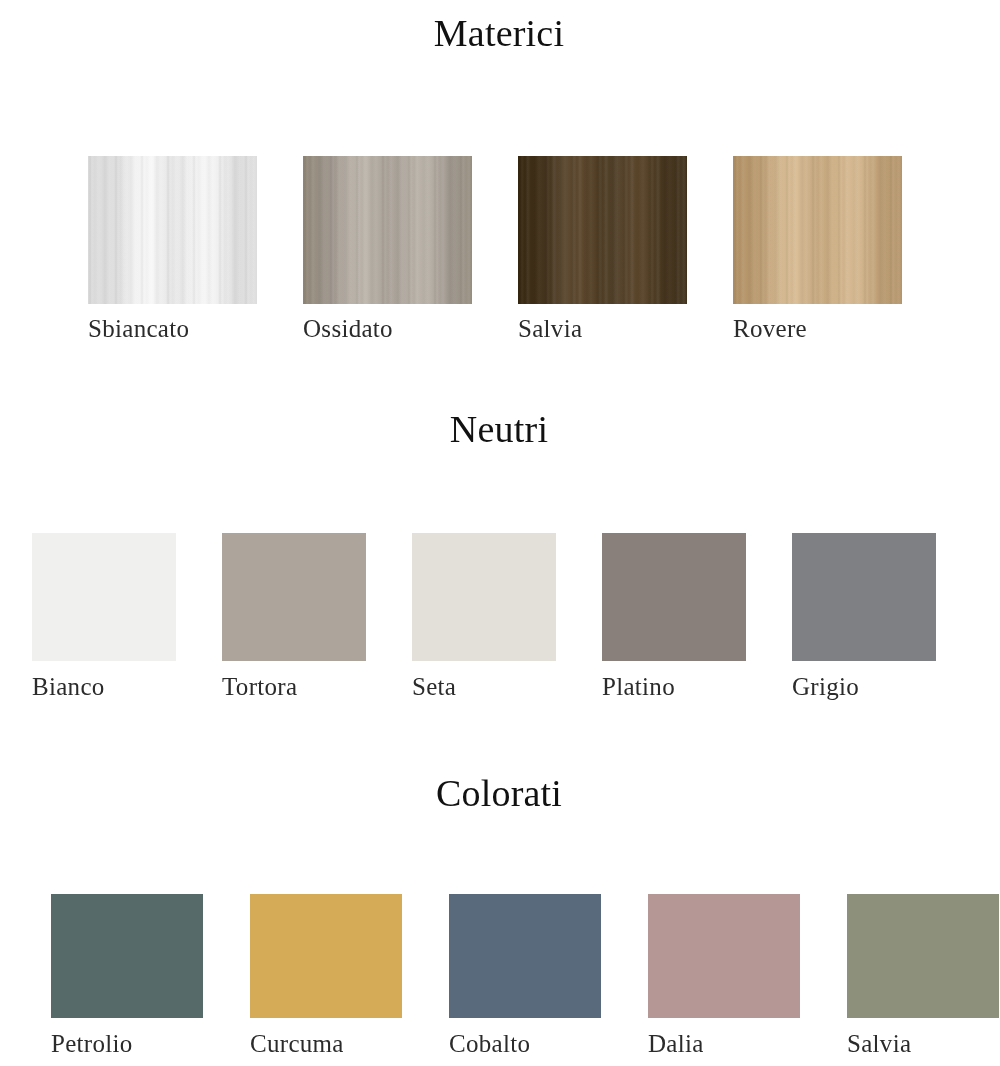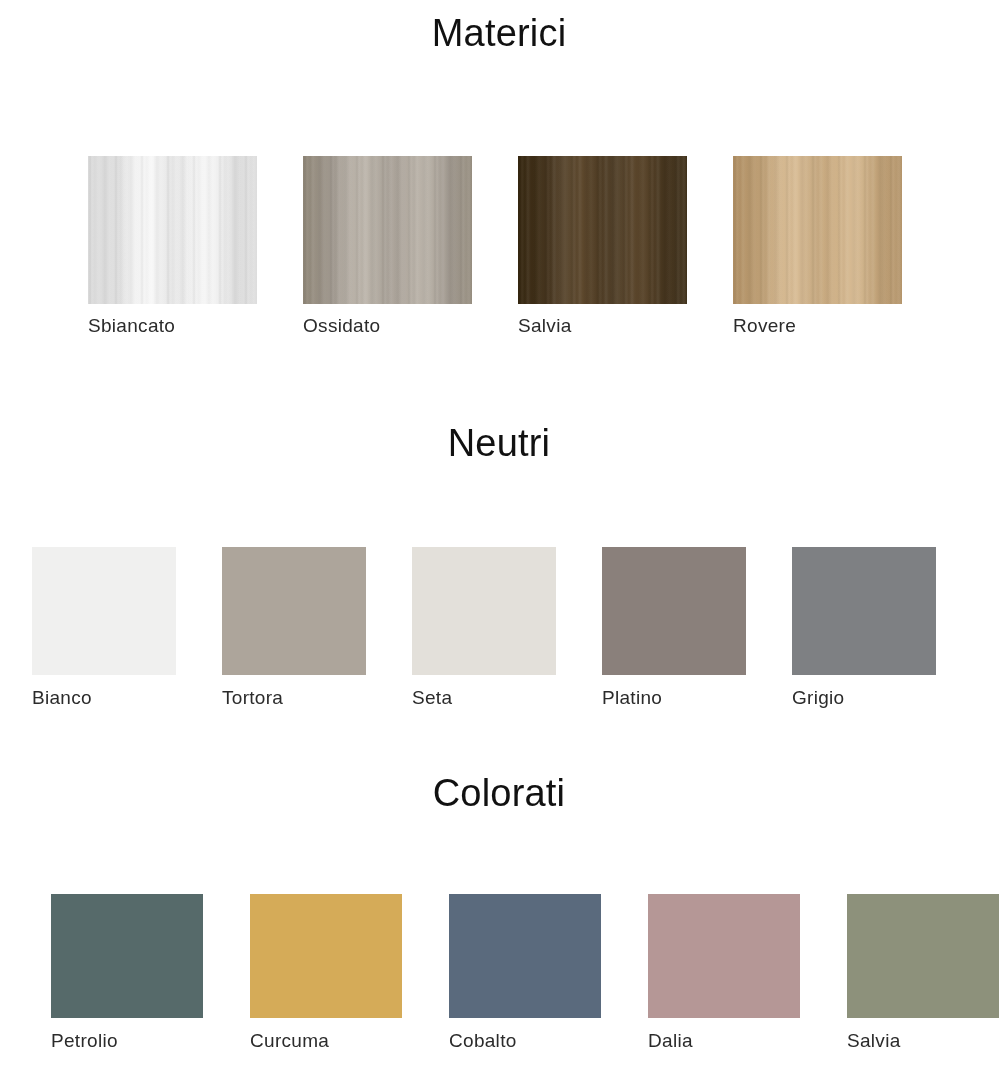--- a/index.html
+++ b/index.html
@@ -24,41 +24,41 @@
   .section-title {
     text-align: center;
     font-size: 38px;
     font-weight: 400;
     color: #111111;
     letter-spacing: 0.2px;
     line-height: 1;
   }
 
   
-  .section { position: absolute; left: 0; width: 998px; }
+  .section { position: absolute; left: 0; width: 998px; font-family: Liberation Serif, serif; }
 
   .swatch-row {
     display: flex;
     align-items: flex-start;
   }
 
   .swatch-cell {
     display: flex;
     flex-direction: column;
     align-items: flex-start;
   }
 
   .swatch-chip {
     display: block;
     position: relative;
     overflow: hidden;
   }
 
   .swatch-label {
-    font-size: 19px;
+    font-size: 25px;
     font-weight: 400;
     color: #2b2b2b;
     letter-spacing: 0.3px;
     white-space: nowrap;
   }
 
   
   #sec-materici { top: 14px; }
   #sec-materici .swatch-row {
     padding-left: 88px;
@@ -100,21 +100,21 @@
       rgba(0,0,0,0.05) 31px,
       rgba(255,255,255,0.06) 44px,
       rgba(0,0,0,0.00) 63px,
       rgba(0,0,0,0.04) 81px,
       rgba(255,255,255,0.05) 97px,
       rgba(0,0,0,0.00) 119px
     );
   }
 
   
-  #sec-neutri { top: 424px; }
+  #sec-neutri { top: 410px; }
   #sec-neutri .swatch-row {
     padding-left: 32px;
     gap: 46px;
     margin-top: 85px;
   }
   #sec-neutri .swatch-chip {
     width: 144px;
     height: 128px;
   }
   #sec-neutri .swatch-label { margin-top: 12px; }

